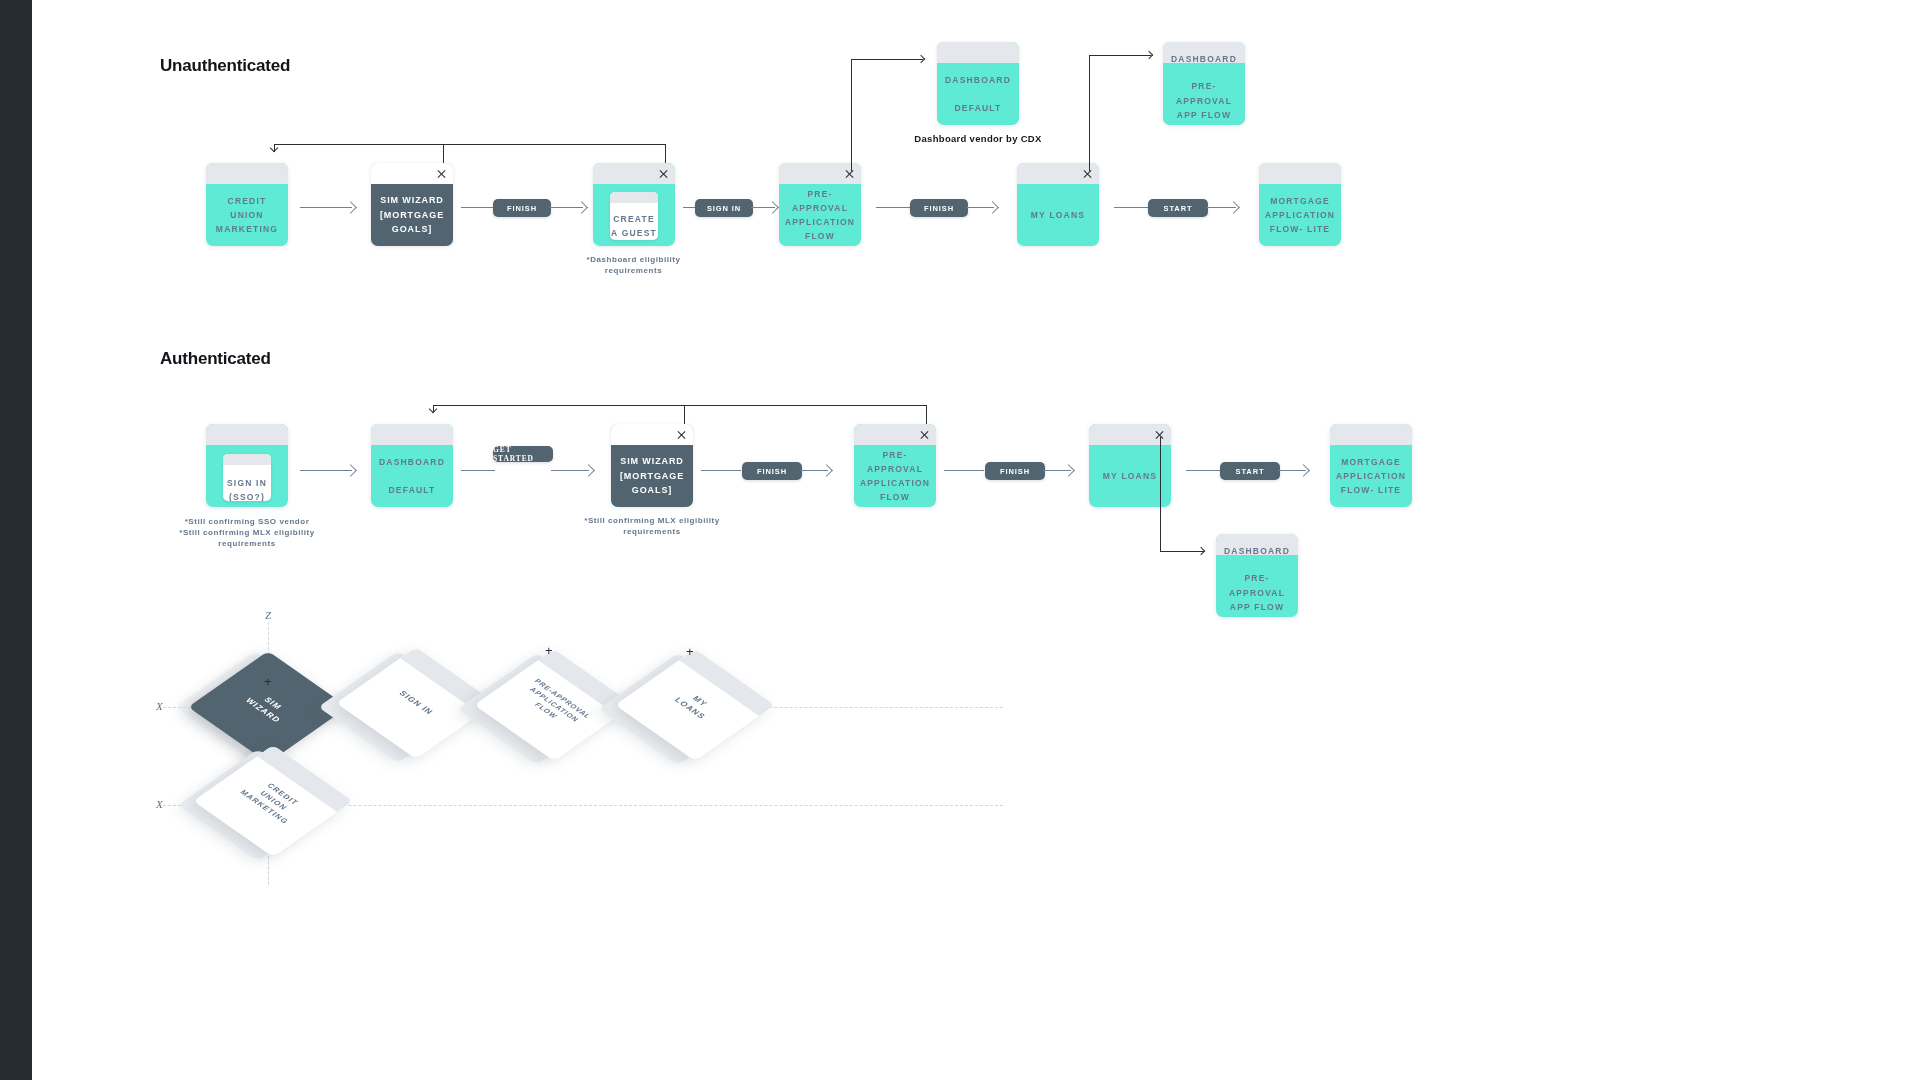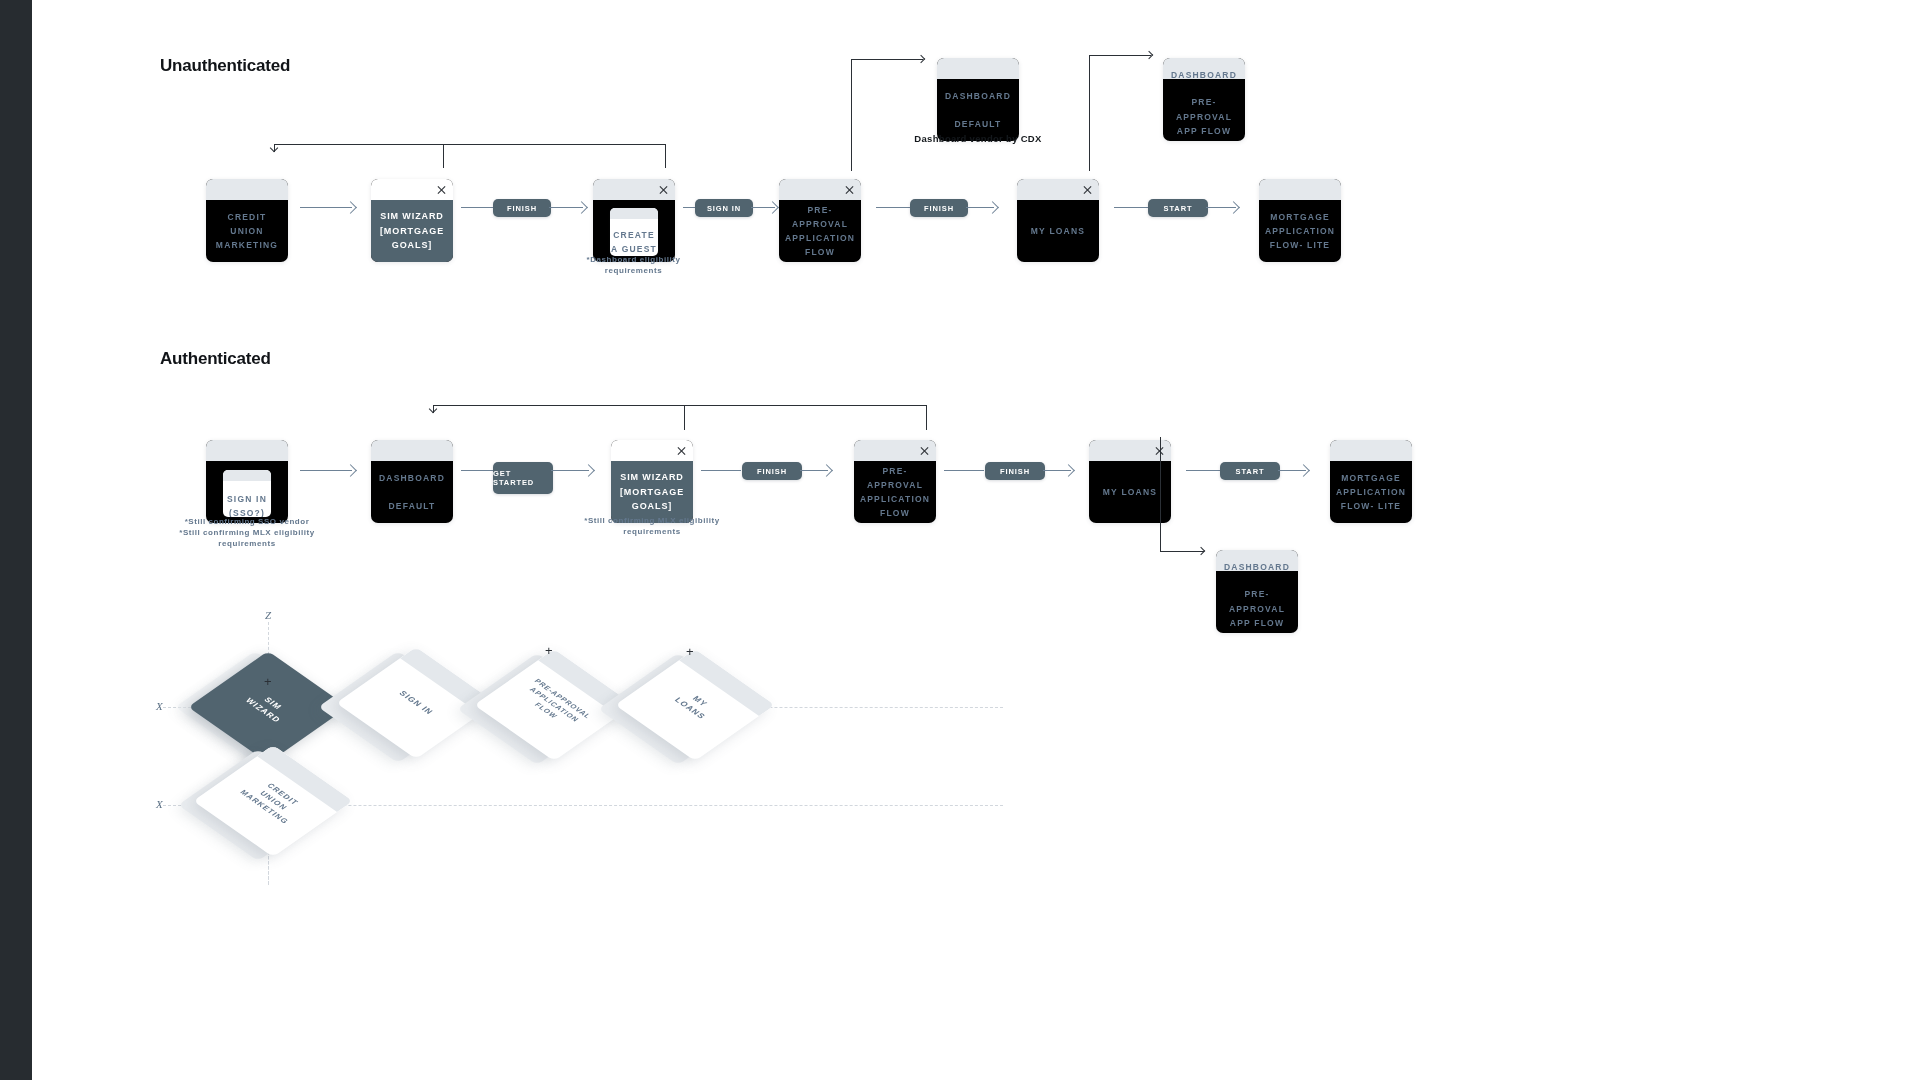--- a/index.html
+++ b/index.html
@@ -18,25 +18,24 @@
 
   .section-title {
     position: absolute;
     font-size: 17px; font-weight: bold; color: #111418;
     letter-spacing: -0.2px;
   }
 
   
   .win {
     position: absolute;
-    background: #000000;
+    background: #5eead4;
     border-radius: 7px;
     box-shadow: 0 1px 4px rgba(60,70,85,0.13);
     overflow: hidden;
-    margin-top: 16px;
   }
   .win .bar {
     height: 21px; background: #e4e8ec;
     position: relative;
   }
   .win .body {
     position: absolute; left: 0; right: 0; top: 21px; bottom: 0;
     display: flex; flex-direction: column;
     align-items: center; justify-content: center;
     padding: 6px 8px;
@@ -333,21 +332,21 @@
 
   <div class="win" style="left:371px; top:424px; width:82px; height:83px;">
     <div class="bar"></div>
     <div class="body">
       <div class="wtext">DASHBOARD</div>
       <div class="wtext">DEFAULT</div>
     </div>
   </div>
 
   <div class="hline" style="left:461px; top:470px; width:34px;"></div>
-  <div class="pill" style="left:493px; top:462px; width:60px; height:32px;">GET STARTED</div>
+  <div class="pill" style="left:493px; top:446px; width:60px; height:16px;font-family:Liberation Serif, serif;">GET STARTED</div>
   <div class="hline" style="left:551px; top:470px; width:38px;"></div>
   <div class="arrowhead" style="left:584px; top:466px;"></div>
 
   <div class="win dark" style="left:611px; top:424px; width:82px; height:83px;">
     <div class="bar" style="background:#ffffff;">
       <span class="close">
         <svg viewBox="0 0 10 10">
             <line x1="1" y1="1" x2="9" y2="9" stroke="#2a2f34" stroke-width="1.2"></line>
             <line x1="9" y1="1" x2="1" y2="9" stroke="#2a2f34" stroke-width="1.2"></line>
           </svg>

